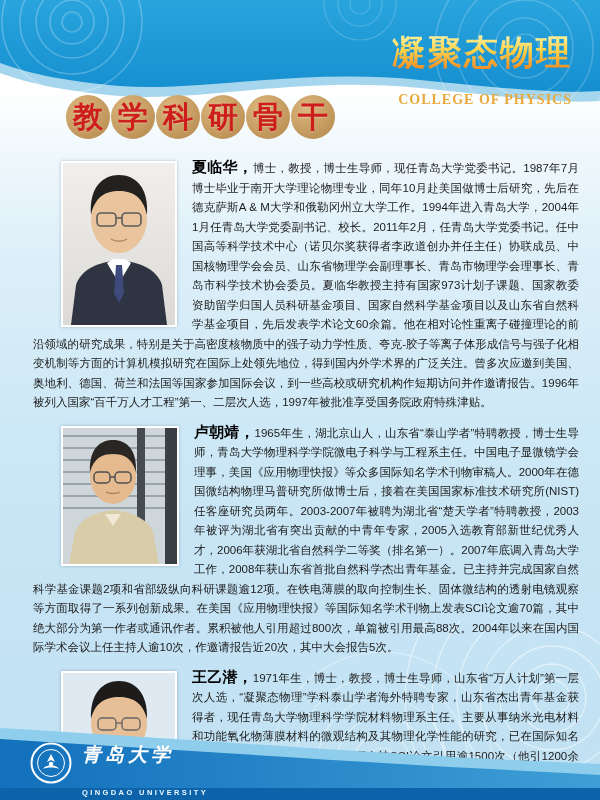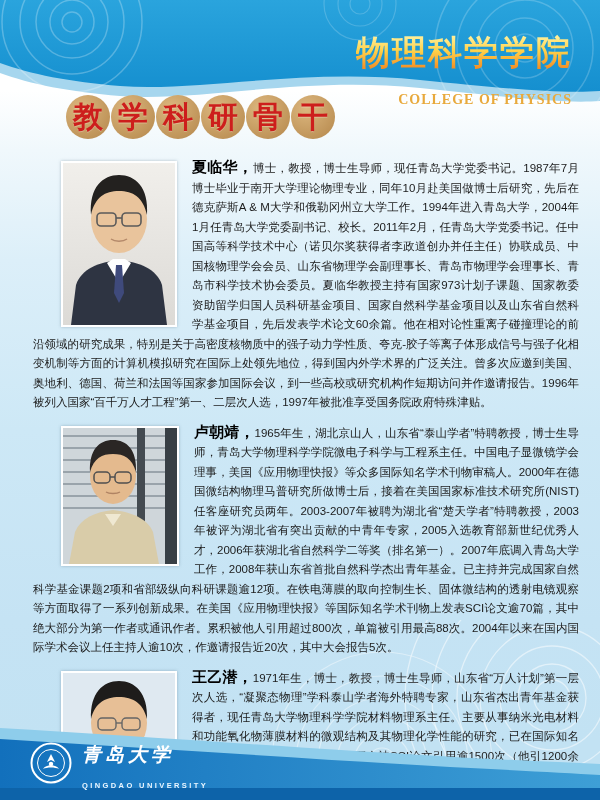--- a/index.html
+++ b/index.html
@@ -54,21 +54,21 @@
   .footer-svg{position:absolute;left:0;bottom:0;z-index:5;}
   .footer-logo{
     position:absolute;left:30px;top:742px;z-index:6;display:flex;align-items:flex-start;color:#fff;
   }
   .seal{width:42px;height:42px;margin-right:10px;flex:0 0 auto;}
   .logo-text .cn{
     font-size:19px;font-weight:bold;font-style:italic;letter-spacing:4px;
     font-family:"Liberation Serif","DejaVu Serif",serif;color:#ffffff;
   }
   .logo-text .en{
-    margin-top:13px;font-size:7.5px;letter-spacing:2.4px;color:#eaf6ff;font-weight:bold;
+    margin-top:20px;font-size:7.5px;letter-spacing:2.4px;color:#eaf6ff;font-weight:bold;
   }
 </style>
 </head>
 <body>
 
 <div class="poster">
 
   <svg class="ripples-bottom" width="600" height="180" viewBox="0 0 600 180">
     <g stroke="rgba(255,255,255,0.5)" stroke-width="1.3" fill="none">
       <circle cx="552" cy="78" r="18"></circle>
@@ -116,21 +116,21 @@
         <circle cx="525" cy="48" r="90"></circle>
     </g>
     <g stroke="rgba(255,255,255,0.18)" stroke-width="1.2" fill="none">
       <circle cx="360" cy="4" r="10"></circle>
         <circle cx="360" cy="4" r="22"></circle>
         <circle cx="360" cy="4" r="36"></circle>
     </g>
   </svg>
 
   <div class="header-title">
-    <div class="cn">物理科学学院</div>
+    <div class="cn">凝聚态物理</div>
     <div class="en">COLLEGE OF PHYSICS</div>
   </div>
 
   <div class="banner">
     <span class="coin">教</span>
     <span class="coin">学</span>
     <span class="coin">科</span>
     <span class="coin">研</span>
     <span class="coin">骨</span>
     <span class="coin">干</span>

